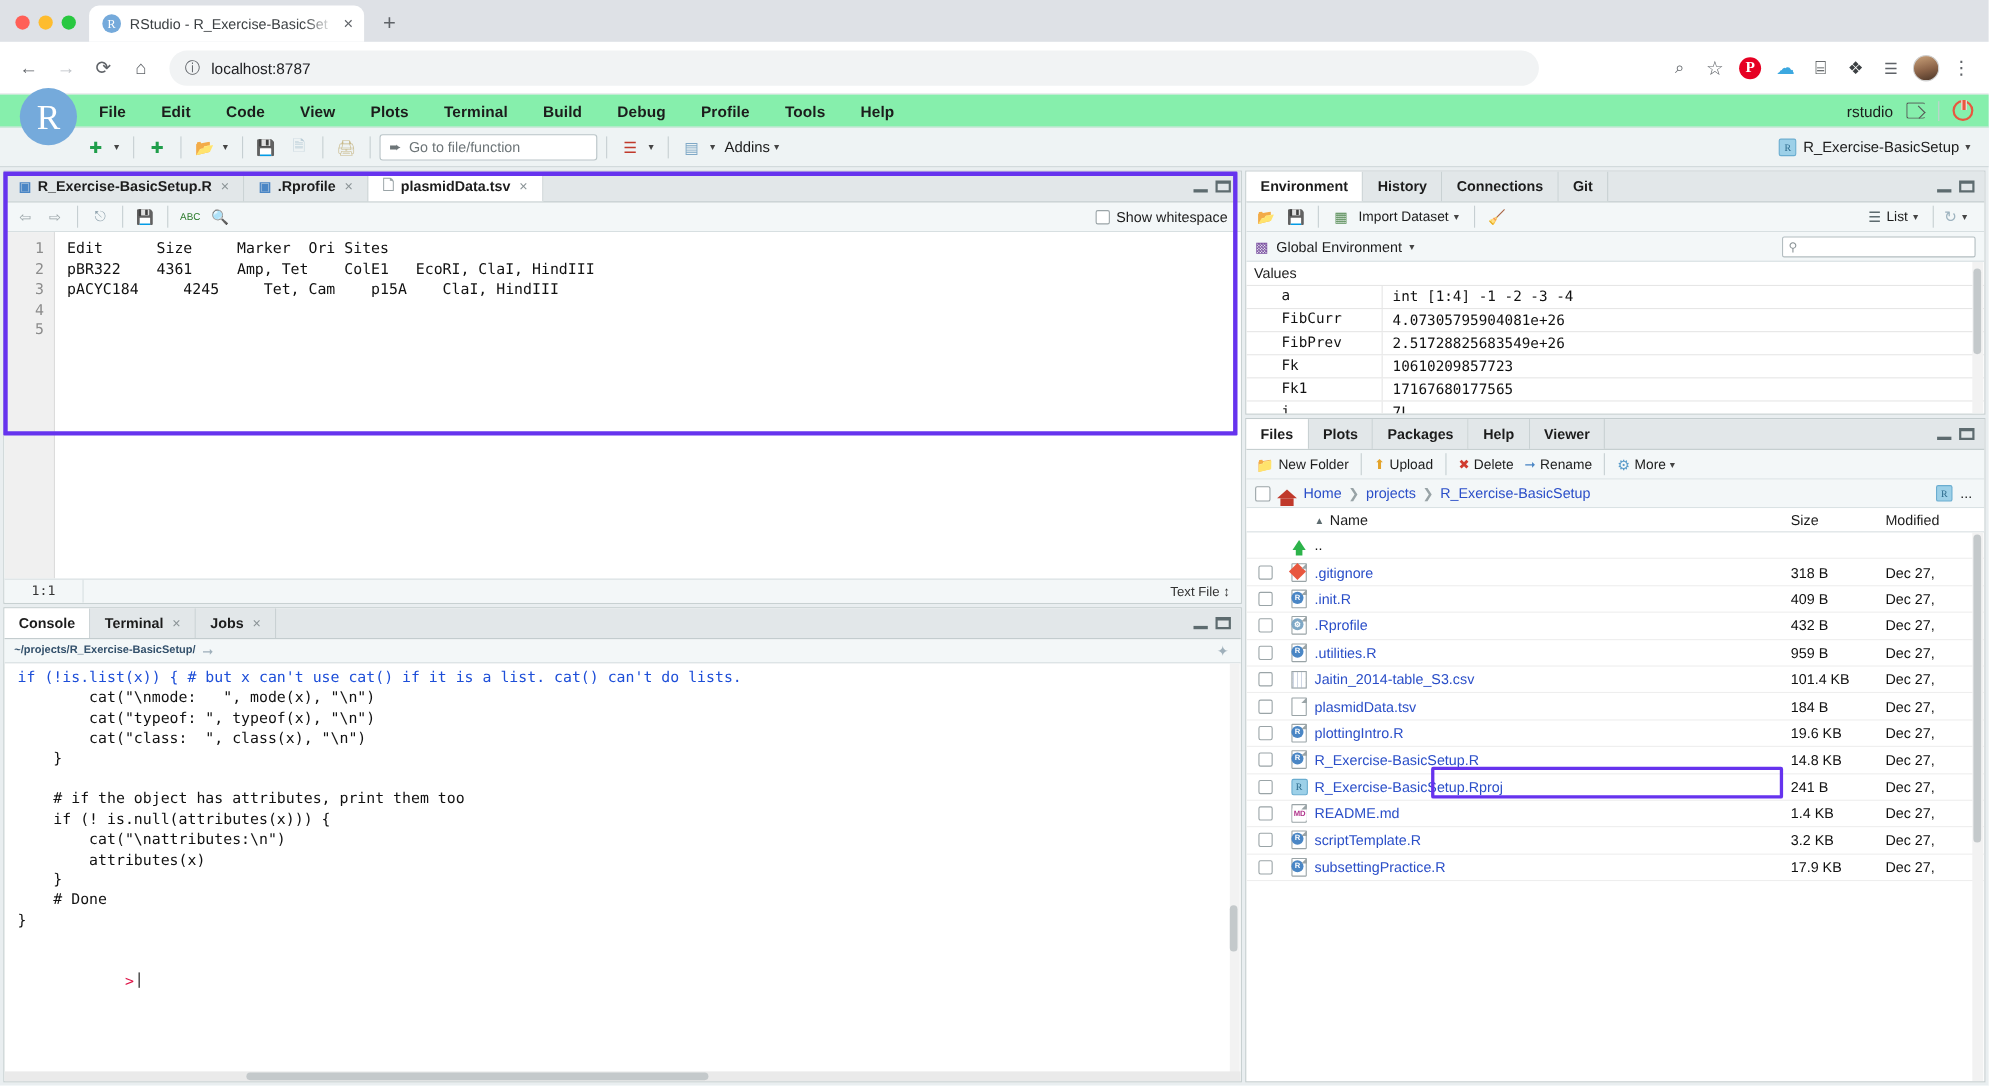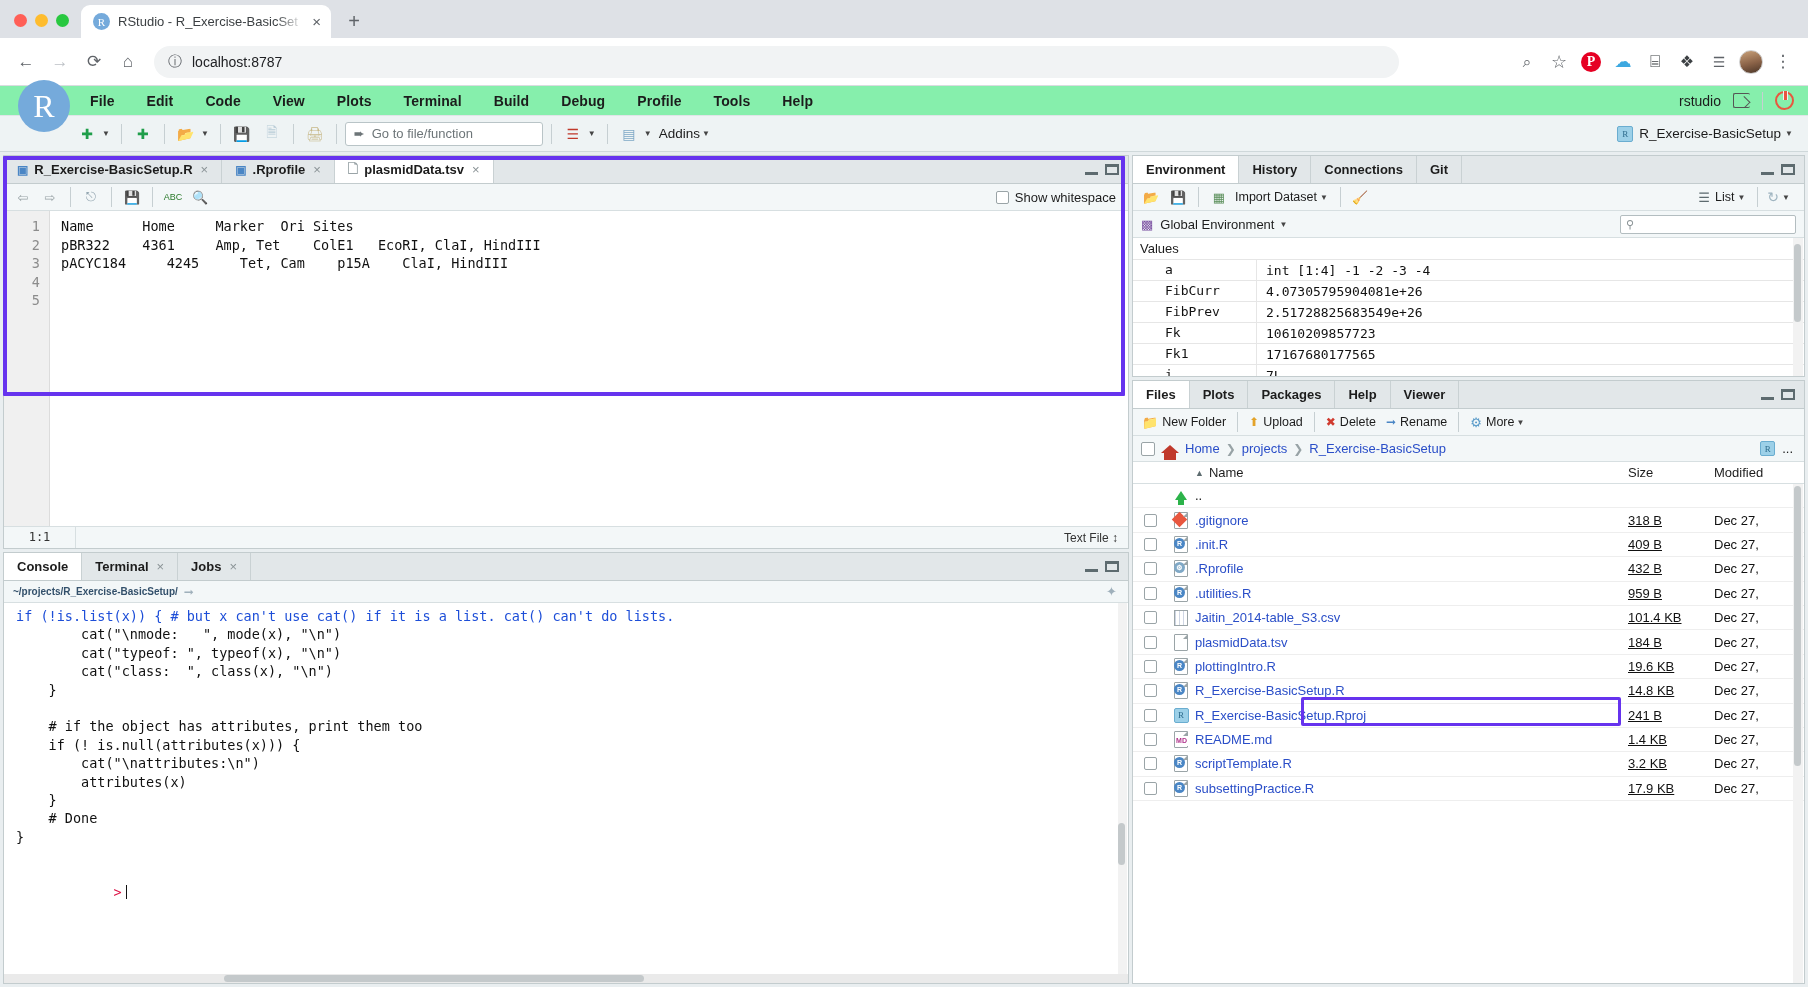--- a/index.html
+++ b/index.html
@@ -272,21 +272,21 @@
   .fh-size { width: 86px; }
   .fh-mod  { width: 90px; }
   .files-list { flex: 1; overflow: hidden; position: relative; }
   .frow {
     height: 24.4px; display: flex; align-items: center;
     border-bottom: 1px solid #eeeeee; font-size: 13px;
   }
   .f-chk { width: 34px; display: flex; justify-content: center; }
   .f-ico { width: 28px; display: flex; justify-content: center; align-items: center; }
   .f-name { flex: 1; color: #2a4ec8; }
-  .f-size { width: 86px; color: #111; text-decoration: underline; }
+  .f-size { width: 86px; color: #111; }
   .f-mod  { width: 90px; color: #111; }
   .doc-ico {
     width: 14px; height: 17px; background: #fff;
     border: 1px solid #9aa4a7; position: relative; border-radius: 1px;
   }
   .doc-ico::after {
     content:''; position: absolute; right:-1px; top:-1px;
     border-width: 0 0 5px 5px; border-style: solid;
     border-color: transparent transparent #9aa4a7 transparent;
   }
@@ -491,21 +491,21 @@
 
         <div class="editor">
           <div class="gutter mono">
             <div>1</div>
             <div>2</div>
             <div>3</div>
             <div>4</div>
             <div>5</div>
           </div>
           <div class="code-area mono">
-            <div>Name      Home     Marker  Ori Sites</div>
+            <div>Edit      Size     Marker  Ori Sites</div>
             <div>pBR322    4361     Amp, Tet    ColE1   EcoRI, ClaI, HindIII</div>
             <div>pACYC184     4245     Tet, Cam    p15A    ClaI, HindIII</div>
             <div>&nbsp;</div>
           </div>
         </div>
 
         <div class="src-status">
           <div class="cursor-pos mono">1:1</div>
           <div class="filetype">
             <span>Text File</span> ↕

